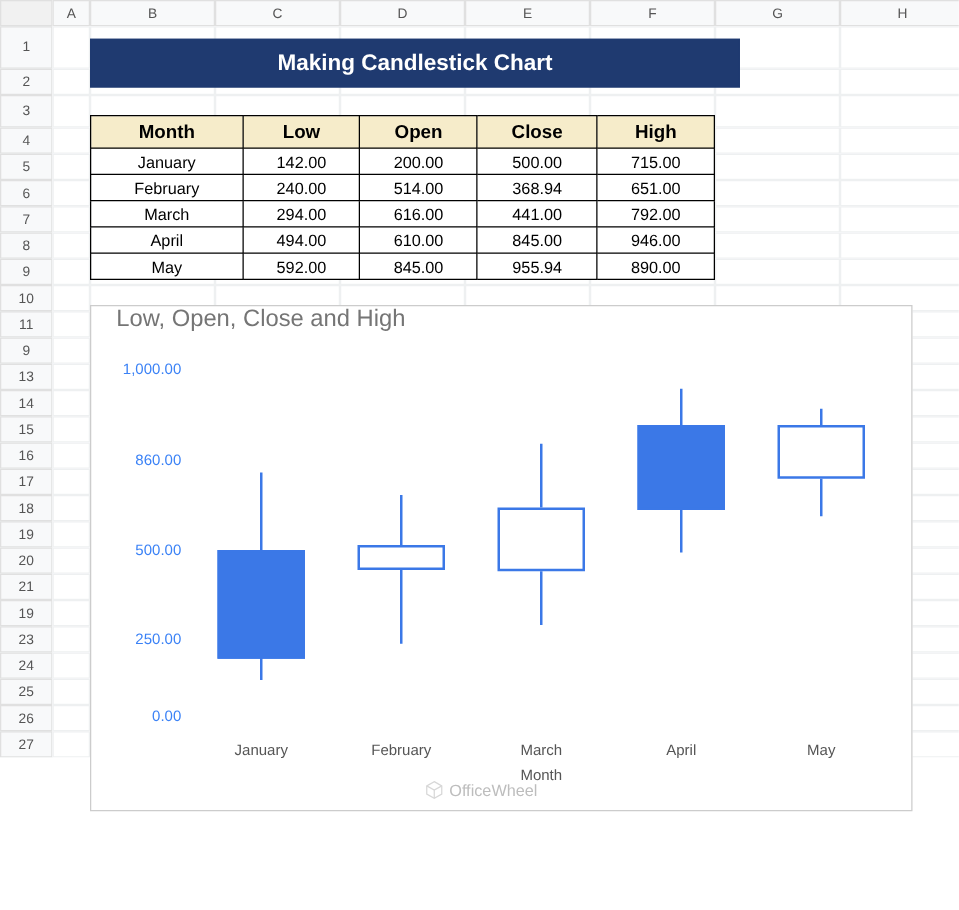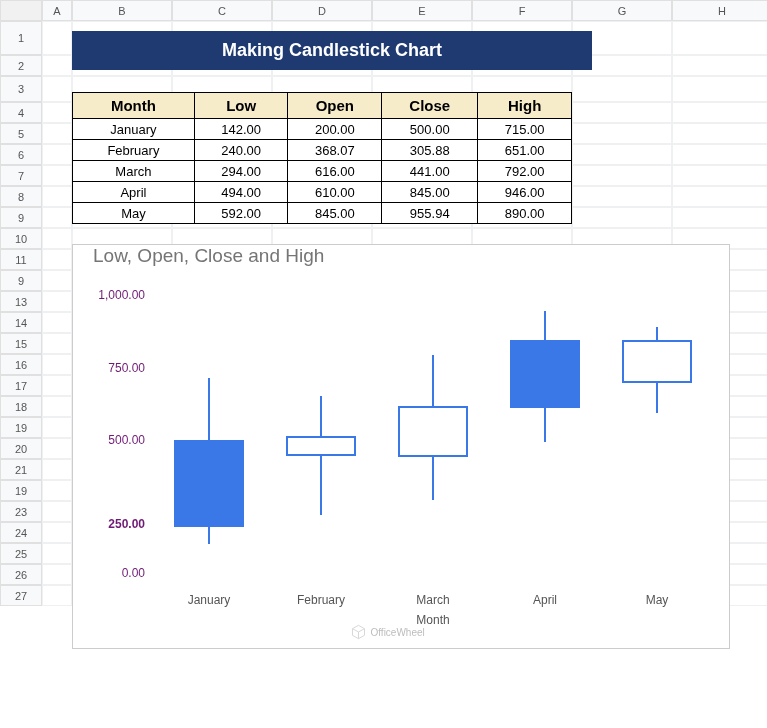--- a/index.html
+++ b/index.html
@@ -86,21 +86,21 @@
     top: 50px;
     width: 560px;
     height: 290px;
   }
   .ytick {
     position: absolute;
     right: 100%;
     margin-right: 8px;
     transform: translateY(-50%);
     font-size: 12px;
-    color: #701a75;
+    color: #3b82f6;
     white-space: nowrap;
     text-align: center;
   }
   .xcat {
     position: absolute;
     top: 100%;
     margin-top: 8px;
     transform: translateX(-50%);
     font-size: 12px;
     color: #555;
@@ -129,21 +129,21 @@
     transform: translateX(-50%);
   }
   .candle.filled { background: #3b78e7; }
   .candle.hollow { background: #fff; }
   .logo {
     position: absolute;
     bottom: 8px;
     left: 50%;
     transform: translateX(-68%);
     color: #bdbdbd;
-    font-size: 10px;
+    font-size: 13px;
     display:flex;
     align-items:center;
     gap:4px;
   }
   .logo svg { opacity:.6; }
 </style>
 </head>
 <body>
 
 <div class="sheet" id="sheet" style="grid-template-rows: 21px 34px 21px 26px 21px 21px 21px 21px 21px 21px 21px 21px 21px 21px 21px 21px 21px 21px 21px 21px 21px 21px 21px 21px 21px 21px 21px 21px;">
@@ -418,22 +418,22 @@
         <tr>
           <td>January</td>
           <td>142.00</td>
           <td>200.00</td>
           <td>500.00</td>
           <td>715.00</td>
         </tr>
         <tr>
           <td>February</td>
           <td>240.00</td>
-          <td>368.07</td>
-          <td>305.88</td>
+          <td>514.00</td>
+          <td>368.94</td>
           <td>651.00</td>
         </tr>
         <tr>
           <td>March</td>
           <td>294.00</td>
           <td>616.00</td>
           <td>441.00</td>
           <td>792.00</td>
         </tr>
         <tr>
@@ -450,23 +450,23 @@
           <td>955.94</td>
           <td>890.00</td>
         </tr>
       </tbody>
   </table>
 
   <div class="chart-box">
     <div class="chart-title">Low, Open, Close and High</div>
     <div class="plot" id="plot">
         <div class="ytick" style="top: 278px;">0.00</div>
-        <div class="ytick" style="top: 229px; font-weight: bold;">250.00</div>
+        <div class="ytick" style="top: 216px;">250.00</div>
         <div class="ytick" style="top: 145px;">500.00</div>
-        <div class="ytick" style="top: 72.5px;">750.00</div>
+        <div class="ytick" style="top: 72.5px;">860.00</div>
         <div class="ytick" style="top: 0px;">1,000.00</div>
         <div class="wick" style="left: 56px; top: 82.65px; height: 166.17px;"></div>
         <div class="candle filled" style="left: 56px; top: 145px; height: 87px;"></div>
         <div class="xcat" style="left: 56px;">January</div>
         <div class="wick" style="left: 168px; top: 101.21px; height: 119.19px;"></div>
         <div class="candle hollow" style="left: 168px; top: 140.94px; height: 20.01px;"></div>
         <div class="xcat" style="left: 168px;">February</div>
         <div class="wick" style="left: 280px; top: 60.32px; height: 144.42px;"></div>
         <div class="candle hollow" style="left: 280px; top: 111.36px; height: 50.75px;"></div>
         <div class="xcat" style="left: 280px;">March</div>

